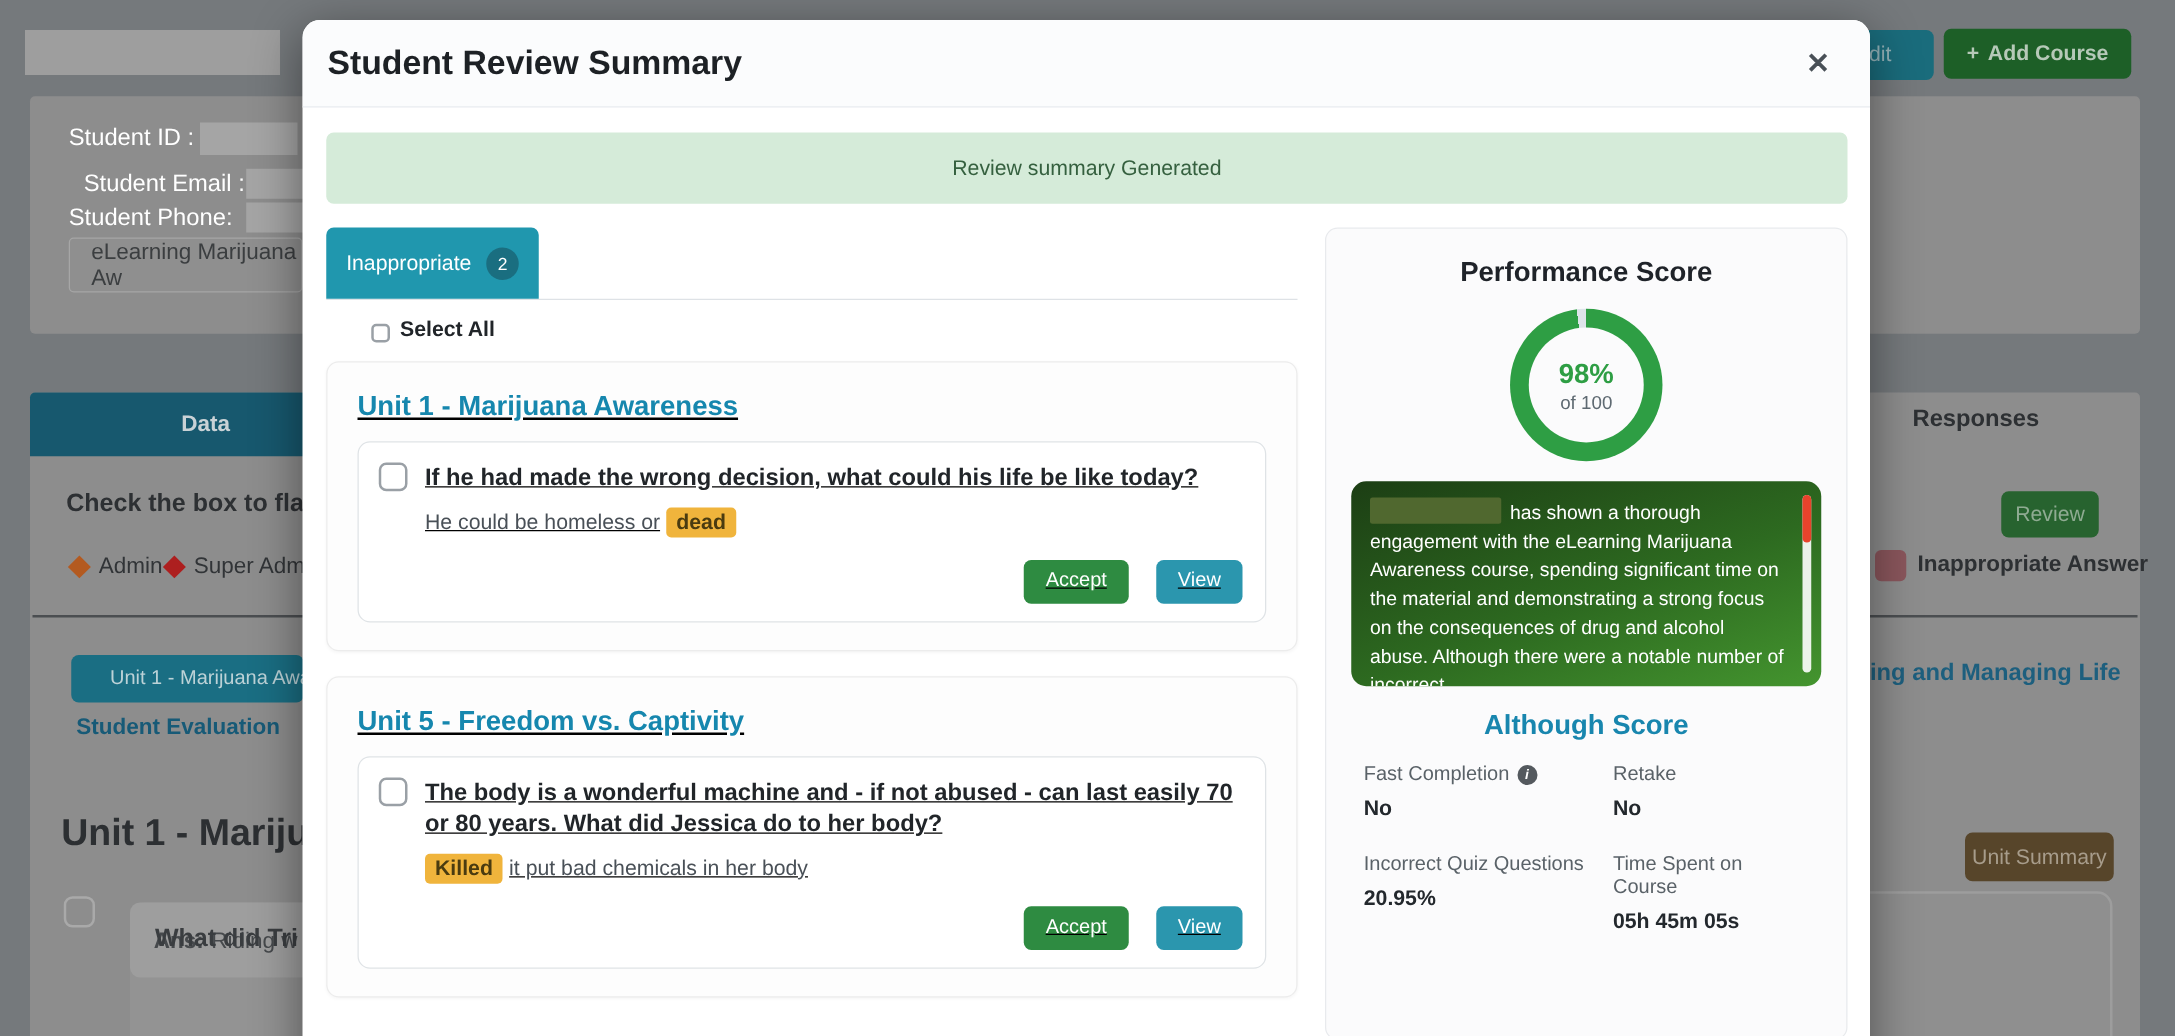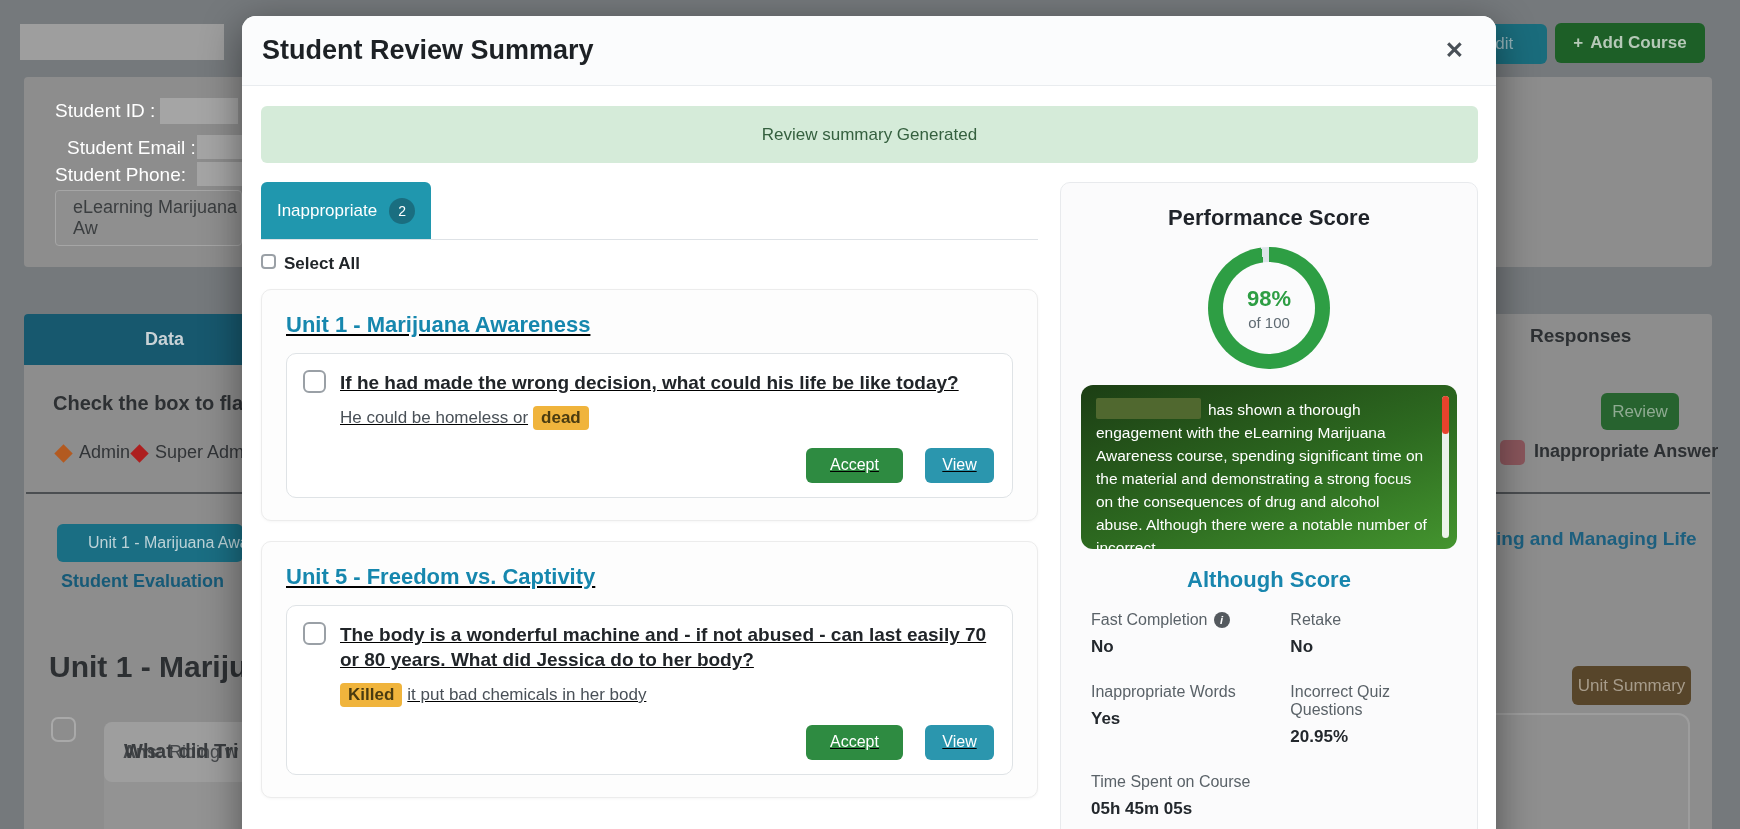--- a/index.html
+++ b/index.html
@@ -9,21 +9,21 @@
 
   
   .bg { z-index:1; }
   .bg-logo { left:20px; top:24px; width:204px; height:36px; background:#9e9e9e; }
   .btn-dim { border-radius:6px; display:flex; align-items:center; justify-content:center; font-size:17px; cursor:pointer; border:none; }
   .bg-edit { left:1450px; top:24px; width:97px; height:40px; background:#1a6c7c; color:#93b2b8; }
   .bg-addcourse { left:1555px; top:23px; width:150px; height:40px; background:#1d5f27; color:#b6c9b8; font-weight:bold; gap:7px; }
   .bg-toppanel { left:24px; top:77px; width:1688px; height:190px; background:#8d8d8d; border-radius:4px; }
   .bg-label { font-size:19px; color:#ffffff; }
   .redact { background:#a5a5a5; position:absolute; }
-  .bg-coursebox { left:55px; top:190px; width:187px; height:56px; border:1px solid #a6a6a6; background:#8f8f8f; border-radius:4px; display:flex; align-items:center; padding-left:17px; font-size:18px; color:#3b3e40; }
+  .bg-coursebox { left:55px; top:190px; width:187px; height:44px; border:1px solid #a6a6a6; background:#8f8f8f; border-radius:4px; display:flex; align-items:center; padding-left:17px; font-size:18px; color:#3b3e40; }
   .bg-mainpanel { left:24px; top:314px; width:1688px; height:540px; background:#8d8d8d; border-radius:4px; }
   .bg-datatab { left:24px; top:314px; width:281px; height:51px; background:#17586e; color:#c9d2d6; font-weight:bold; font-size:18px; display:flex; align-items:center; justify-content:center; border-radius:4px 0 0 0; }
   .bg-bold { font-weight:bold; color:#2d3033; }
   .diamond { width:13px; height:13px; transform:rotate(45deg); display:inline-block; }
   .bg-divider { left:26px; top:492px; width:1684px; height:2px; background:#4b4e51; }
   .bg-unittab { left:57px; top:524px; width:186px; height:38px; background:#1a6e83; border-radius:6px; color:#bcd2d7; font-size:16px; display:flex; align-items:center; padding-left:31px; white-space:nowrap; overflow:hidden; }
   .bg-teal-link { font-weight:bold; color:#175a77; font-size:18px; }
   .bg-unitheading { font-weight:bold; font-size:30px; color:#2c2f32; white-space:nowrap; }
   .bg-checkbox { left:51px; top:717px; width:25px; height:25px; border:2px solid #a9a9a9; border-radius:7px; background:transparent; }
   .bg-qcard { left:104px; top:722px; width:420px; height:180px; background:#939393; border-radius:12px; }
@@ -38,35 +38,35 @@
   .modal-header { height:70px; background:#fbfcfd; border-bottom:1px solid #e9ecef; display:flex; align-items:center; justify-content:space-between; padding:0 32px 0 20px; }
   .modal-title { font-size:27px; font-weight:bold; color:#1d2125; }
   .close-x { font-size:23px; color:#495057; font-weight:bold; cursor:pointer; line-height:1; }
   .modal-body { padding:20px 18px 20px 19px; }
   .banner { height:57px; background:#d5ebd9; border-radius:6px; display:flex; align-items:center; justify-content:center; font-size:17px; color:#35603f; }
   .cols { display:flex; gap:22px; margin-top:19px; align-items:flex-start; }
   .left-col { width:777px; flex:0 0 777px; }
   .tabbar { border-bottom:1px solid #dee2e6; }
   .tab { width:170px; height:57px; background:#2097ae; border-radius:6px 6px 0 0; color:#ffffff; font-size:17px; display:flex; align-items:center; justify-content:center; gap:12px; cursor:pointer; }
   .tab-badge { width:26px; height:26px; border-radius:50%; background:#1a6e80; color:#fff; font-size:14px; display:flex; align-items:center; justify-content:center; }
-  .selectall { display:flex; align-items:flex-start; gap:8px; margin-top:14px; }
+  .selectall { display:flex; align-items:flex-end; gap:8px; margin-top:14px;margin-left:36px; }
   .selectall-label { font-weight:bold; font-size:17px; color:#212529; }
   input.cb { appearance:none; -webkit-appearance:none; border:2px solid #9aa0a6; border-radius:4px; width:15px; height:15px; background:#fff; cursor:pointer; }
   .unit-card { border:1px solid #ececec; background:#fdfdfd; border-radius:10px; box-shadow:0 1px 3px rgba(0,0,0,.04); padding:22px 24px; margin-top:15px;text-decoration:underline; }
   .unit-card + .unit-card { margin-top:20px; }
   .unit-title { color:#1687ae; font-weight:bold; font-size:22px; }
   .q-card { border:1px solid #dfe3e6; background:#ffffff; border-radius:10px; padding:16px 18px 14px 16px; margin-top:15px; }
   .q-row { display:flex; gap:14px; align-items:flex-start; }
   input.cb-big { appearance:none; -webkit-appearance:none; border:2px solid #9aa0a6; border-radius:6px; width:23px; height:23px; background:#fff; cursor:pointer; flex:0 0 23px; }
   .q-text { font-weight:bold; font-size:19px; color:#212529; line-height:1.35; }
   .a-line { margin:10px 0 0 37px; font-size:17px; color:#495057; }
   .flag-chip { background:#f0b43c; color:#4a3b10; font-weight:bold; border-radius:4px; padding:2px 8px; margin:0 5px; display:inline-block; }
   .btn-row { display:flex; justify-content:flex-end; gap:22px; margin-top:18px; }
   .btn { border:none; border-radius:6px; color:#fff; font-size:16px; height:35px; cursor:pointer; display:flex; align-items:center; justify-content:center; }
-  .btn-accept { width:97px; background:#2e8b41; }
+  .btn-accept { width:84px; background:#2e8b41; }
   .btn-view { width:69px; background:#2b96ae; }
 
   
   .perf { flex:1; border:1px solid #e8eaed; background:#fbfbfc; border-radius:10px; padding:22px 20px; min-height:650px; }
   .perf-title { text-align:center; font-weight:bold; font-size:22px; color:#1f2329; }
   .donut { width:122px; height:122px; border-radius:50%; margin:16px auto 0; display:flex; align-items:center; justify-content:center; }
   .donut-hole { width:92px; height:92px; border-radius:50%; background:#fbfbfc; display:flex; flex-direction:column; align-items:center; justify-content:center; }
   .donut-pct { color:#2e9e44; font-weight:bold; font-size:22px; }
   .donut-of { color:#5f6a72; font-size:15px; margin-top:2px; }
   .review-box { position:relative; margin-top:16px; height:164px; border-radius:12px; background:linear-gradient(160deg,#1c3e14 0%,#2d6a20 55%,#44952f 100%); color:#ffffff; font-size:15.5px; line-height:1.48; padding:13px 28px 13px 15px; overflow:hidden; }
@@ -206,24 +206,20 @@
               <span>Fast Completion</span>
               <span class="info-i">i</span>
             </div>
             <div class="stat-value">No</div>
           </div>
           <div>
             <div class="stat-label">Retake</div>
             <div class="stat-value">No</div>
           </div>
           <div>
-            <div class="stat-label">Inappropriate Words</div>
-            <div class="stat-value">Yes</div>
-          </div>
-          <div>
             <div class="stat-label">Incorrect Quiz Questions</div>
             <div class="stat-value">20.95%</div>
           </div>
           <div>
             <div class="stat-label">Time Spent on Course</div>
             <div class="stat-value">05h 45m 05s</div>
           </div>
         </div>
       </div>
     </div>

